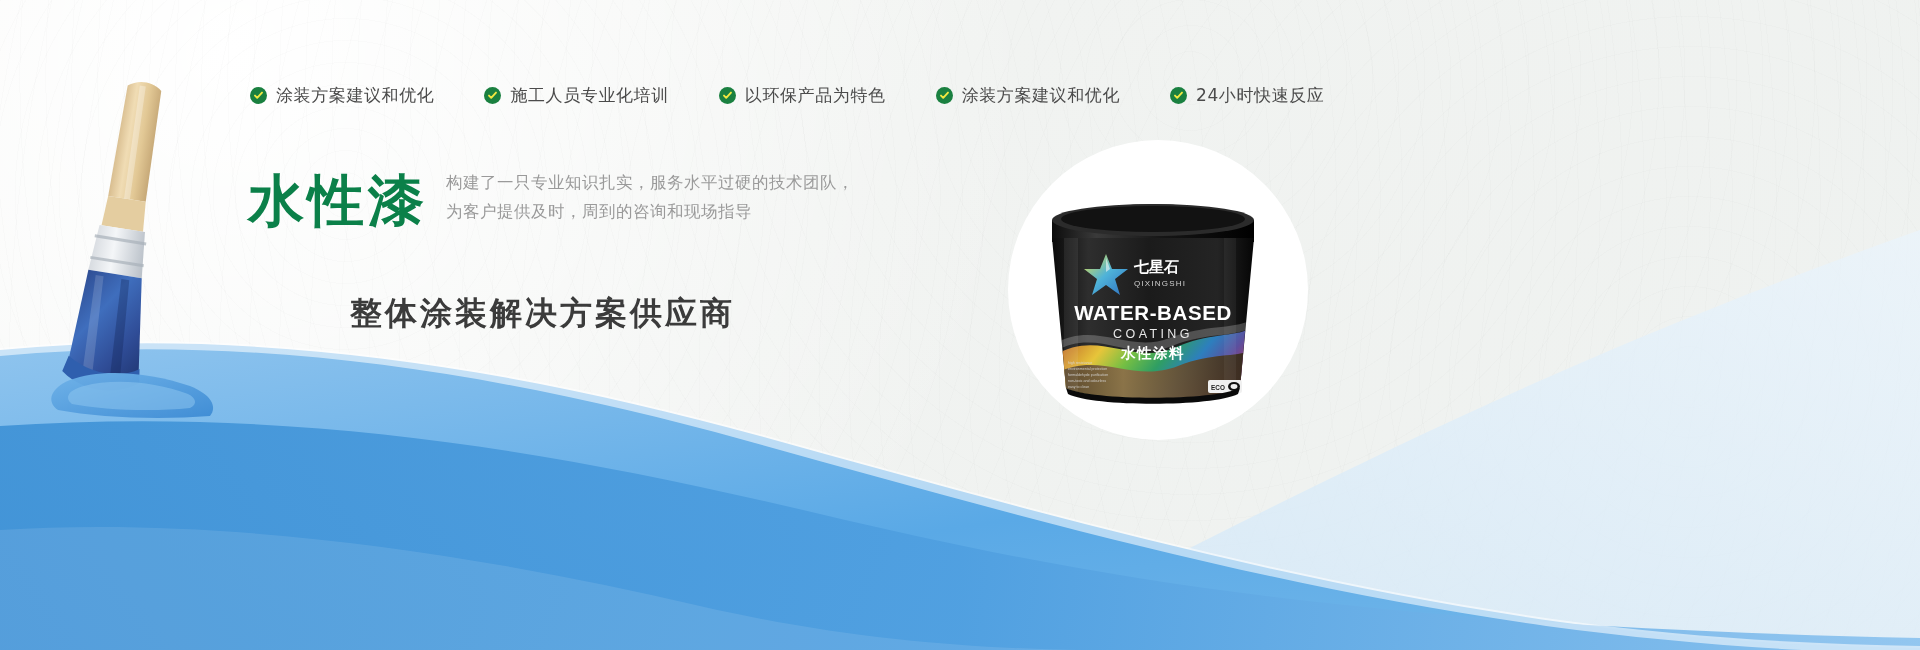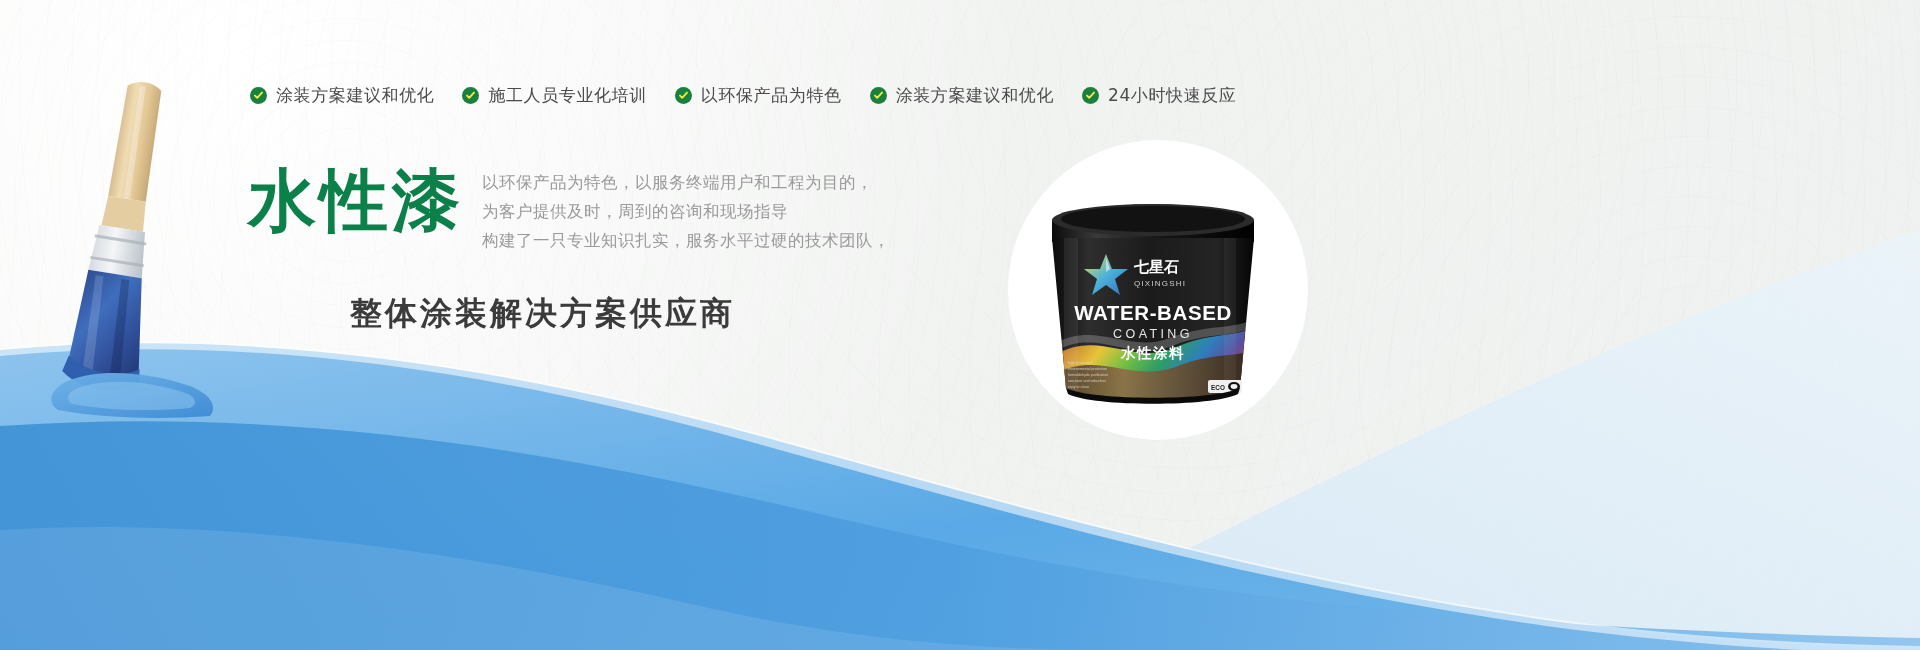--- a/index.html
+++ b/index.html
@@ -21,40 +21,40 @@
       repeating-radial-gradient(circle at 18% 30%, rgba(0,0,0,0.012) 0 1px, rgba(0,0,0,0) 1px 22px),
       repeating-radial-gradient(circle at 62% 12%, rgba(0,0,0,0.010) 0 1px, rgba(0,0,0,0) 1px 26px),
       repeating-radial-gradient(circle at 88% 58%, rgba(0,0,0,0.010) 0 1px, rgba(0,0,0,0) 1px 30px);
     pointer-events:none;
   }
   
   .wave{position:absolute;left:0;bottom:0;width:1920px;height:420px;}
   
   #features{
     position:absolute;left:250px;top:84px;
-    display:flex;align-items:center;gap:28px;
+    display:flex;align-items:center;gap:50px;
   }
   .feature{display:flex;align-items:center;gap:9px;white-space:nowrap;}
   .check{
     width:17px;height:17px;border-radius:50%;
     background:#1a8040;display:inline-flex;align-items:center;
     justify-content:center;flex:0 0 auto;
   }
   .check svg{display:block;}
   .feature-label{
     font-size:17px;color:#4b4b4b;letter-spacing:.6px;
     font-family:"DejaVu Sans","Liberation Sans",sans-serif;
   }
   
   #headline-row{
     position:absolute;left:248px;top:158px;
     display:flex;align-items:flex-start;
   }
   #headline{
-    font-size:68px;line-height:86px;font-weight:bold;
+    font-size:56px;line-height:86px;font-weight:bold;
     color:#0b8049;letter-spacing:4px;
     font-family:"DejaVu Sans","Liberation Sans",sans-serif;
   }
   #desc{
     margin-left:18px;margin-top:10px;
     font-size:16.5px;line-height:29px;color:#9a9a9a;
     letter-spacing:.5px;
     font-family:"DejaVu Sans","Liberation Sans",sans-serif;
   }
   #subheadline{
@@ -199,23 +199,22 @@
           </svg>
       </span>
       <span class="feature-label">24小时快速反应</span>
     </div>
 
   </div>
 
   <div id="headline-row">
     <div id="headline">水性漆</div>
     <div id="desc">
-      <div>以环保产品为特色，以服务终端用户和工程为目的，</div>
+      <div>构建了一只专业知识扎实，服务水平过硬的技术团队，</div>
       <div>为客户提供及时，周到的咨询和现场指导</div>
-      <div>构建了一只专业知识扎实，服务水平过硬的技术团队，</div>
     </div>
   </div>
 
   <div id="subheadline">整体涂装解决方案供应商</div>
 
   <div id="product-circle"></div>
 
   <svg id="bucket" viewBox="0 0 250 235">
     <defs>
       <linearGradient id="lid" x1="0" y1="0" x2="1" y2="0">

